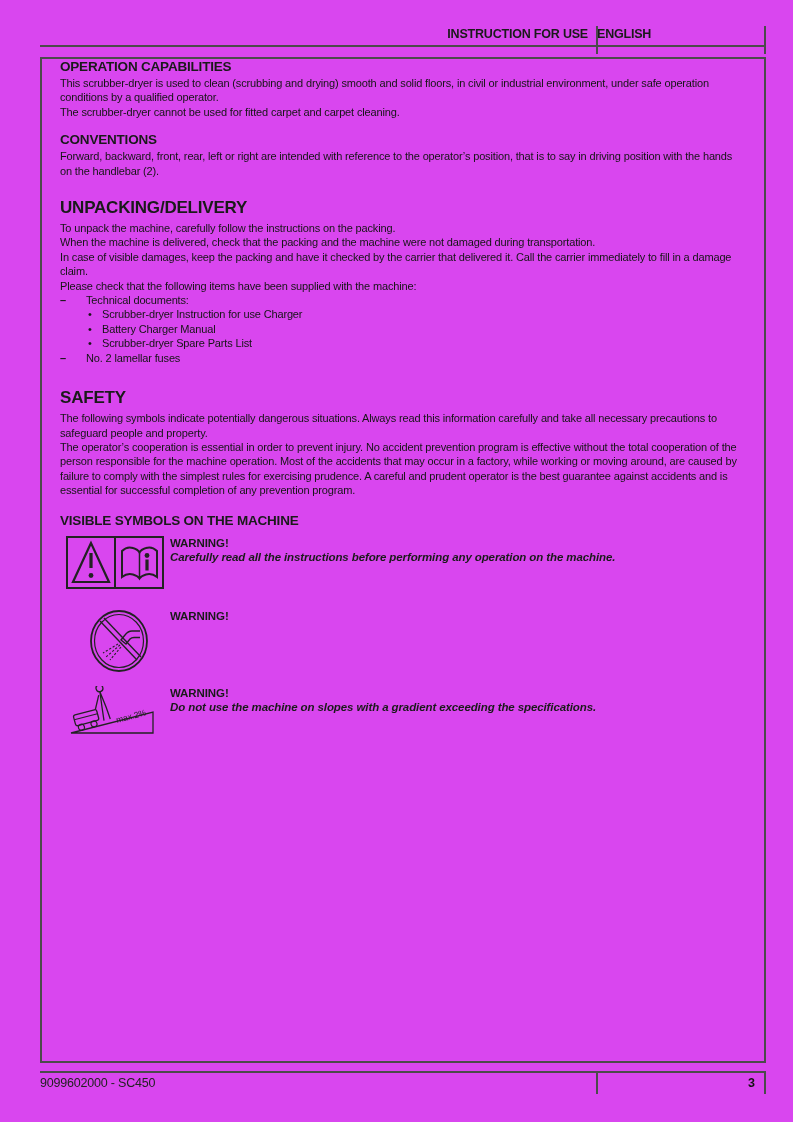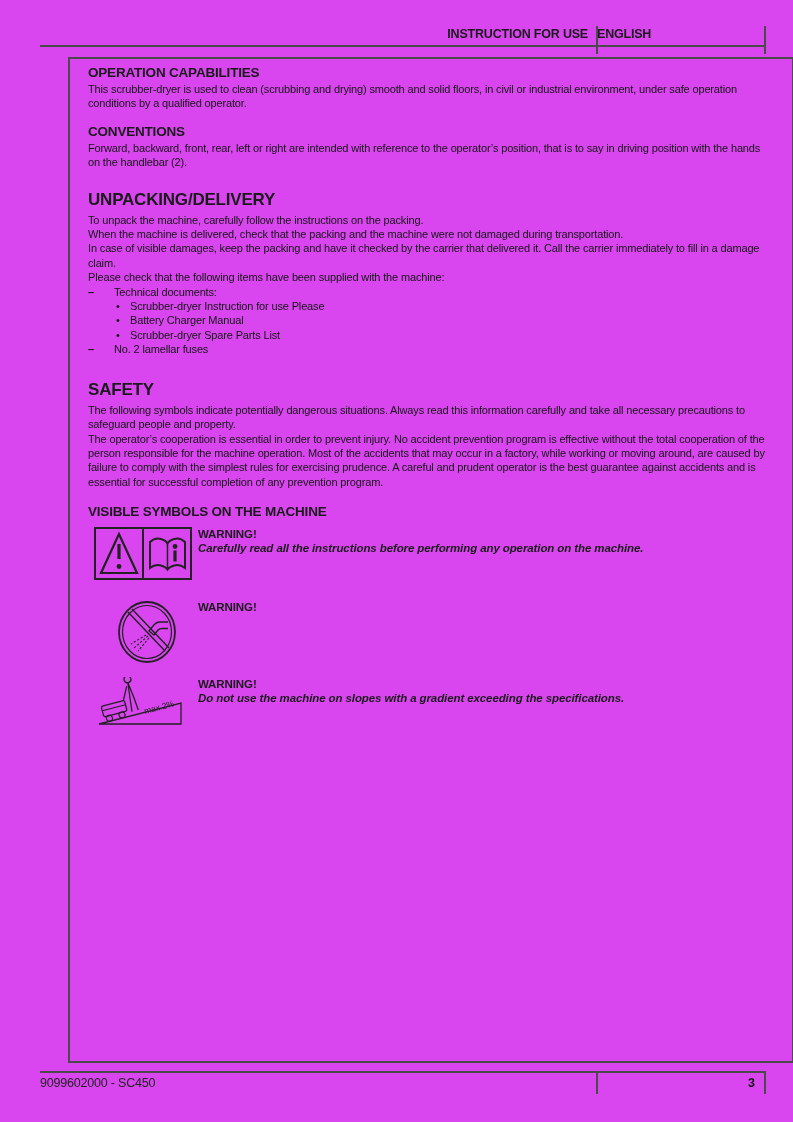--- a/index.html
+++ b/index.html
@@ -19,22 +19,21 @@
   .h-title { width:557px; text-align:right; padding-right:9px; font-weight:bold; font-size:12.5px; letter-spacing:-0.2px; }
   .h-lang  { width:169px; text-align:left; padding-right:9px; font-weight:bold; font-size:12.5px; letter-spacing:-0.2px; }
   .h-tick { position:absolute; top:-1px; width:2px; height:28px; background:#4b4b4b; }
   .h-tick.t1 { left:556px; } .h-tick.t2 { left:724px; }
 
   
   .content-box {
     position:absolute; left:40px; top:57px;
     width:726px; height:1006px;
     border:2px solid #4b4b4b;
-    padding:6px 18px 0 18px;
-    margin-left:28px;
+    padding:0 18px 0 18px;
   }
   .h-small { font-size:13.5px; font-weight:bold; letter-spacing:-0.2px; margin-bottom:2px; }
   .h-big   { font-size:17px;  font-weight:bold; letter-spacing:-0.2px; margin-bottom:3px; }
   .body-txt { font-size:11px; line-height:14.4px; letter-spacing:-0.15px; color:#151515; }
   .mt-conv { margin-top:13px; }
   .mt-unp  { margin-top:20px; }
   .mt-saf  { margin-top:23px; }
   .mt-sym  { margin-top:15px; }
 
   .list { margin-top:0; }
@@ -75,37 +74,38 @@
       <div class="h-lang">ENGLISH</div>
     </div>
     <div class="h-tick t1"></div>
     <div class="h-tick t2"></div>
   </div>
 
   <div class="content-box">
 
     <div class="h-small">OPERATION CAPABILITIES</div>
     <div class="body-txt">This scrubber-dryer is used to clean (scrubbing and drying) smooth and solid floors, in civil or industrial environment, under safe operation conditions by a qualified operator.</div>
+    <div class="body-txt">The scrubber-dryer cannot be used for fitted carpet and carpet cleaning.</div>
 
     <div class="h-small mt-conv">CONVENTIONS</div>
     <div class="body-txt">Forward, backward, front, rear, left or right are intended with reference to the operator’s position, that is to say in driving position with the hands on the handlebar (2).</div>
 
     <div class="h-big mt-unp">UNPACKING/DELIVERY</div>
     <div class="body-txt">To unpack the machine, carefully follow the instructions on the packing.</div>
     <div class="body-txt">When the machine is delivered, check that the packing and the machine were not damaged during transportation.</div>
     <div class="body-txt">In case of visible damages, keep the packing and have it checked by the carrier that delivered it. Call the carrier immediately to fill in a damage claim.</div>
     <div class="body-txt">Please check that the following items have been supplied with the machine:</div>
     <div class="list">
       <div class="li l1">
           <span class="mk">–</span>
           <span>Technical documents:</span>
         </div>
       <div class="li l2">
           <span class="mk">•</span>
-          <span>Scrubber-dryer Instruction for use Please</span>
+          <span>Scrubber-dryer Instruction for use Charger</span>
         </div>
       <div class="li l2">
           <span class="mk">•</span>
           <span>Battery Charger Manual</span>
         </div>
       <div class="li l2">
           <span class="mk">•</span>
           <span>Scrubber-dryer Spare Parts List</span>
         </div>
       <div class="li l1">

